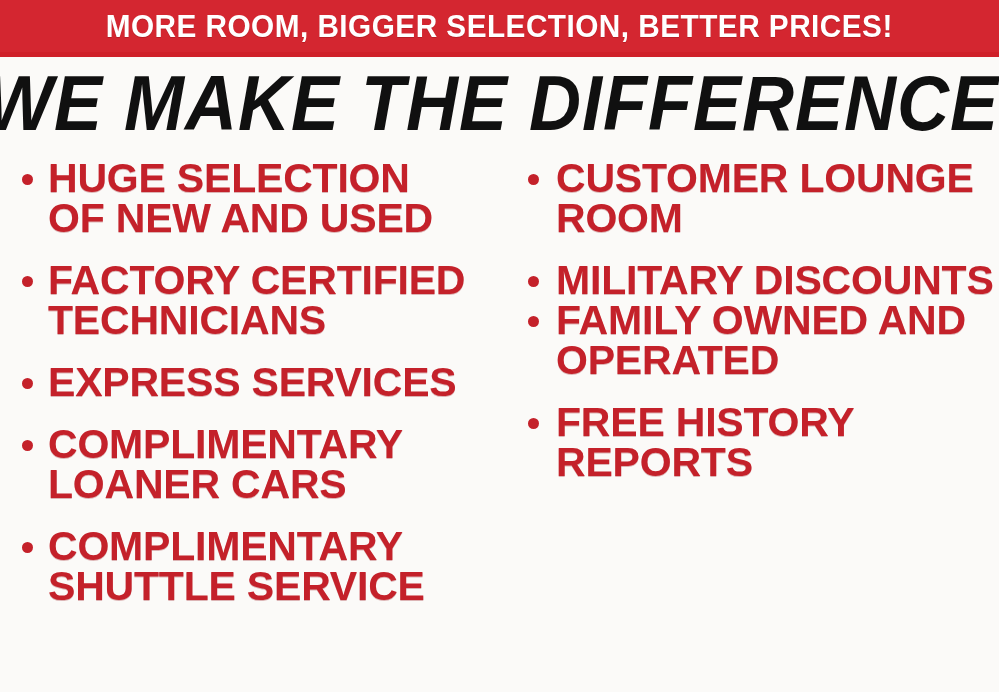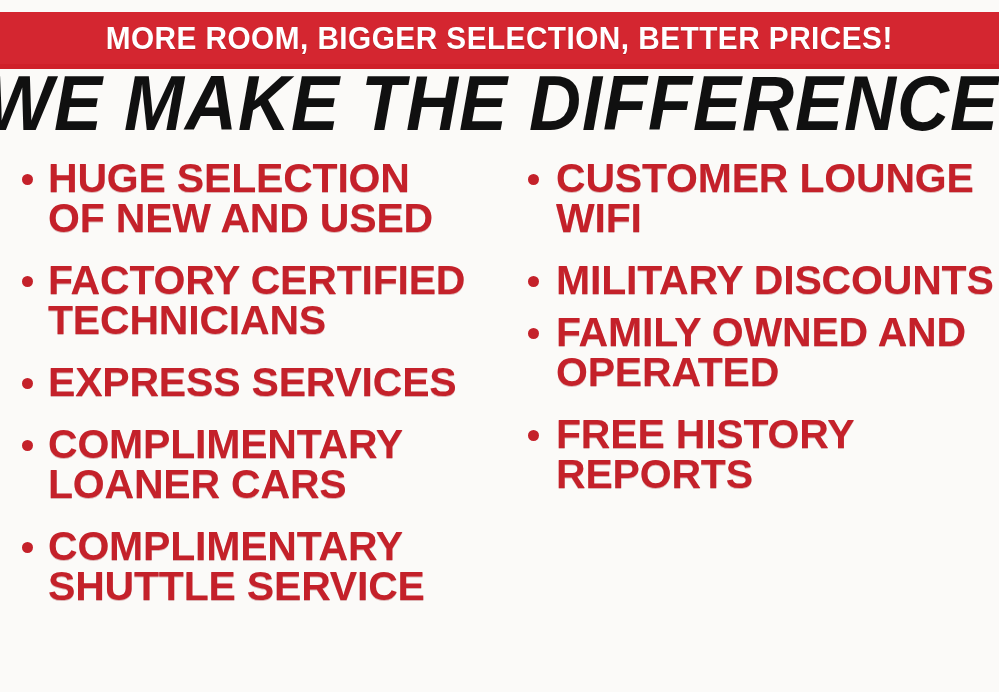--- a/index.html
+++ b/index.html
@@ -18,21 +18,20 @@
     position: absolute;
     left: 0;
     top: 0;
     width: 999px;
     height: 57px;
     background: #cf2029;
     box-sizing: border-box;
     display: flex;
     align-items: center;
     justify-content: center;
-    margin-top: 12px;
   }
   .banner-inner {
     position: absolute;
     left: 0;
     top: 0;
     width: 999px;
     height: 52px;
     background: #d42630;
     display: flex;
     align-items: center;
@@ -119,21 +118,21 @@
     display: block;
     white-space: pre-line;
   }
   .col-right ul.bullets li {
     padding-left: 44px;
   }
   .col-right ul.bullets li .dot {
     left: 16px;
   }
   .col-right ul.bullets li.tight {
-    margin-bottom: 12px;
+    margin-bottom: 0;
   }
 </style>
 </head>
 <body>
 
 <div class="banner">
   <div class="banner-inner">
     <span class="banner-text">MORE ROOM, BIGGER SELECTION, BETTER PRICES!</span>
   </div>
 </div>
@@ -171,21 +170,21 @@
 SHUTTLE SERVICE</span>
       </li>
     </ul>
   </div>
 
   <div class="col col-right">
     <ul class="bullets">
       <li>
         <span class="dot"></span>
         <span class="txt">CUSTOMER LOUNGE
-WIFI</span>
+ROOM</span>
       </li>
       <li class="tight">
         <span class="dot"></span>
         <span class="txt">MILITARY DISCOUNTS</span>
       </li>
       <li>
         <span class="dot"></span>
         <span class="txt">FAMILY OWNED AND
 OPERATED</span>
       </li>

